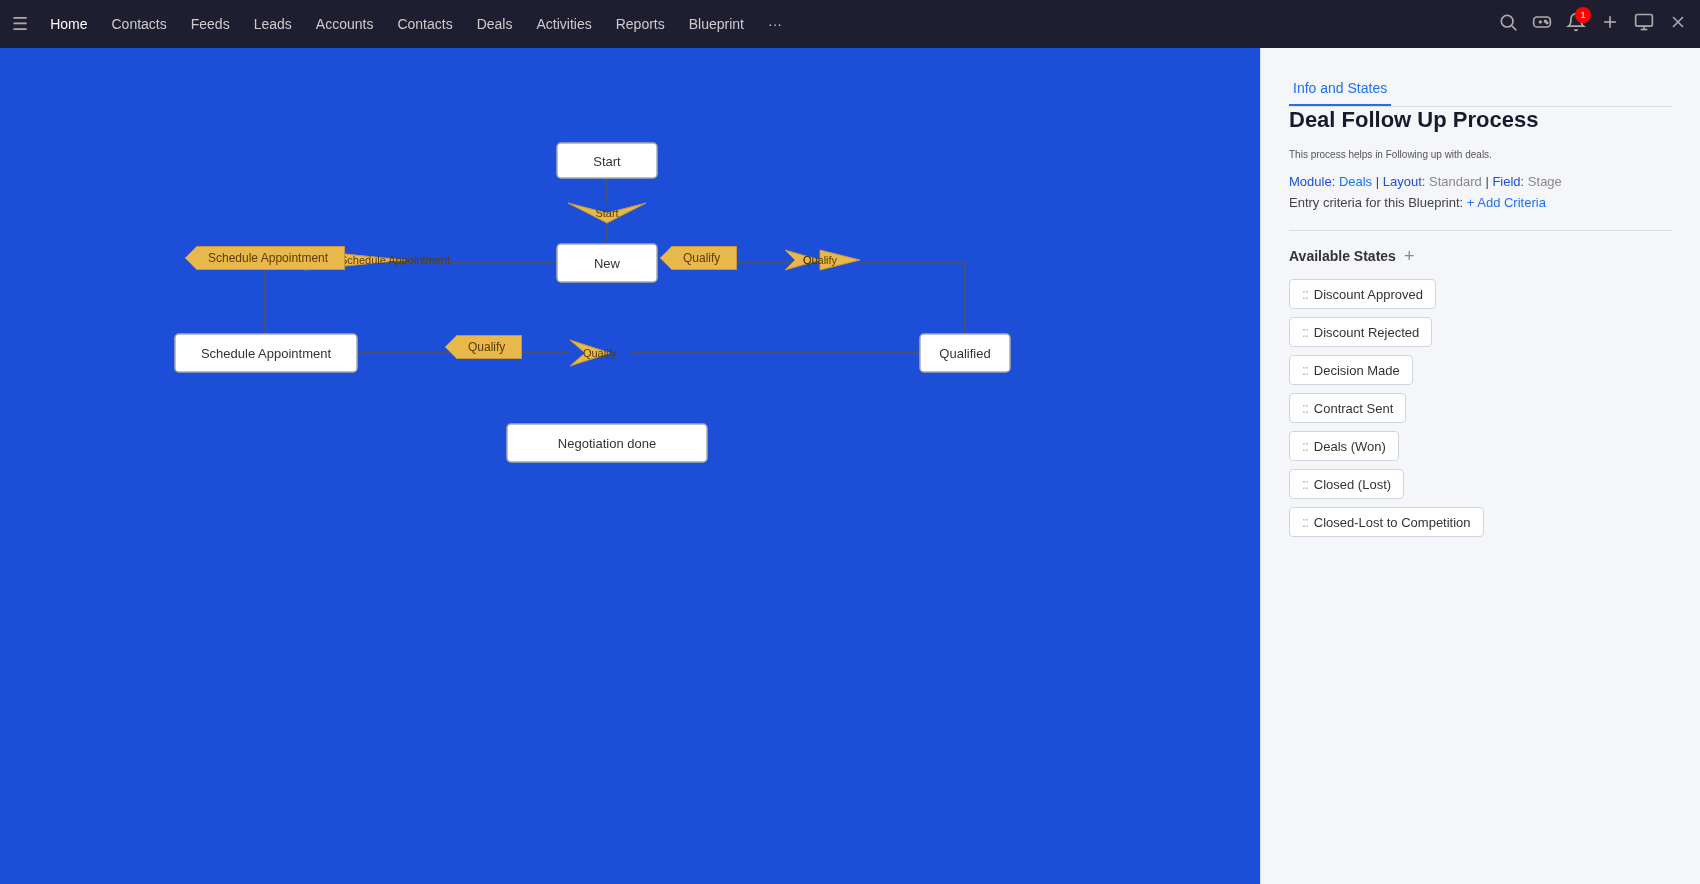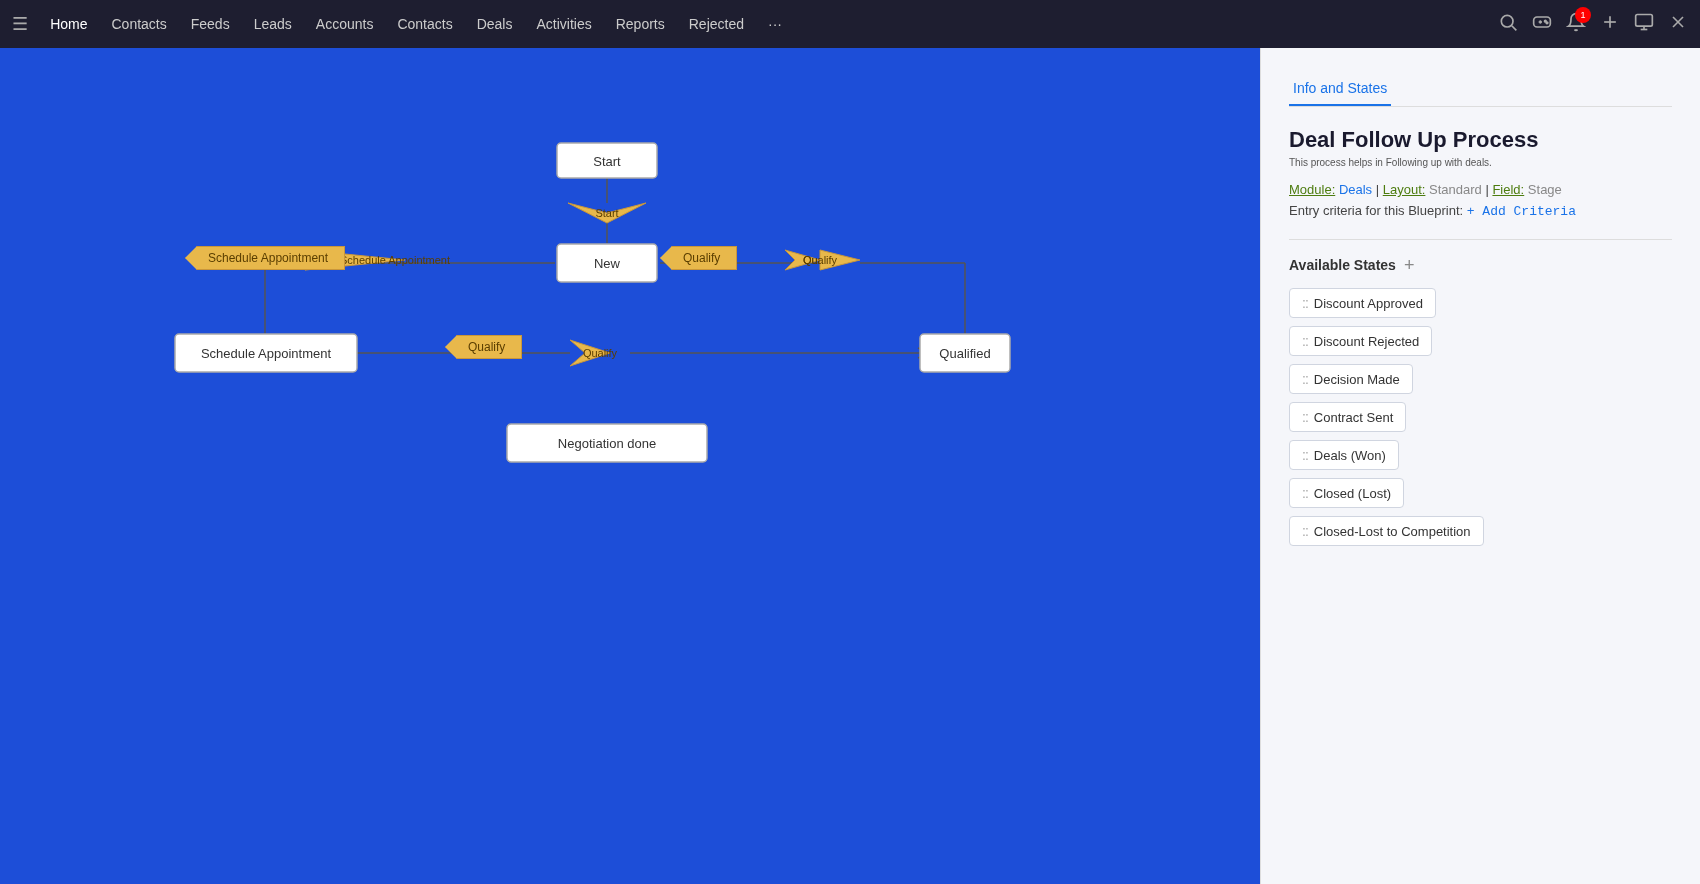--- a/index.html
+++ b/index.html
@@ -62,58 +62,57 @@
     .right-panel {
       width: 440px;
       background: #f5f6fa;
       border-left: 1px solid #ddd;
       overflow-y: auto;
       padding: 24px 28px;
     }
     .panel-tabs {
       display: flex;
       border-bottom: 1px solid #ddd;
-      margin-bottom: 20px;
     }
     .panel-tab {
       font-size: 14px;
       padding: 8px 4px;
       margin-right: 20px;
       cursor: pointer;
       color: #555;
     }
     .panel-tab.active {
       color: #1a73e8;
       border-bottom: 2px solid #1a73e8;
       font-weight: 500;
     }
     .panel-title {
       font-size: 22px;
       font-weight: 700;
       color: #1a1a2e;
-      margin-bottom: 4px;
+      margin-bottom: 16px;
     }
     .panel-desc {
       font-size: 10px;
       color: #555;
       margin-bottom: 14px;
     }
     .panel-meta {
       font-size: 13px;
       color: #444;
       margin-bottom: 6px;
     }
     .panel-meta a, .panel-meta .link { color: #1a73e8; text-decoration: none; cursor: pointer; }
-    .panel-meta .label { color: #4d7c0f; text-decoration: underline; }
+    .panel-meta .label { color: #1d4ed8; }
     .panel-criteria {
       font-size: 13px;
       color: #444;
       margin-bottom: 20px;
     }
-    .panel-criteria .add-link { color: #1a73e8; cursor: pointer; font-family: Liberation Mono, monospace; }
+    .panel-criteria .add-link { color: #1a73e8; cursor: pointer; }
     .divider { border: none; border-top: 1px solid #ddd; margin: 16px 0; }
 
     .states-header {
       display: flex;
       align-items: center;
       gap: 8px;
       margin-bottom: 14px;
     }
     .states-title {
       font-size: 14px;
@@ -160,21 +159,21 @@
   <span class="topnav-menu-icon">☰</span>
   <span class="topnav-item active">Home</span>
   <span class="topnav-item">Contacts</span>
   <span class="topnav-item">Feeds</span>
   <span class="topnav-item">Leads</span>
   <span class="topnav-item">Accounts</span>
   <span class="topnav-item">Contacts</span>
   <span class="topnav-item">Deals</span>
   <span class="topnav-item">Activities</span>
   <span class="topnav-item">Reports</span>
-  <span class="topnav-item">Rejected</span>
+  <span class="topnav-item">Blueprint</span>
   <span class="topnav-item">···</span>
   <div class="topnav-spacer"></div>
   <div class="topnav-icons">
     <span class="topnav-icon">
       <svg width="20" height="20" viewBox="0 0 24 24" fill="none" stroke="#aaa" stroke-width="2">
           <circle cx="11" cy="11" r="7"></circle>
           <line x1="16.5" y1="16.5" x2="22" y2="22"></line>
         </svg>
     </span>
     <span class="topnav-icon">

